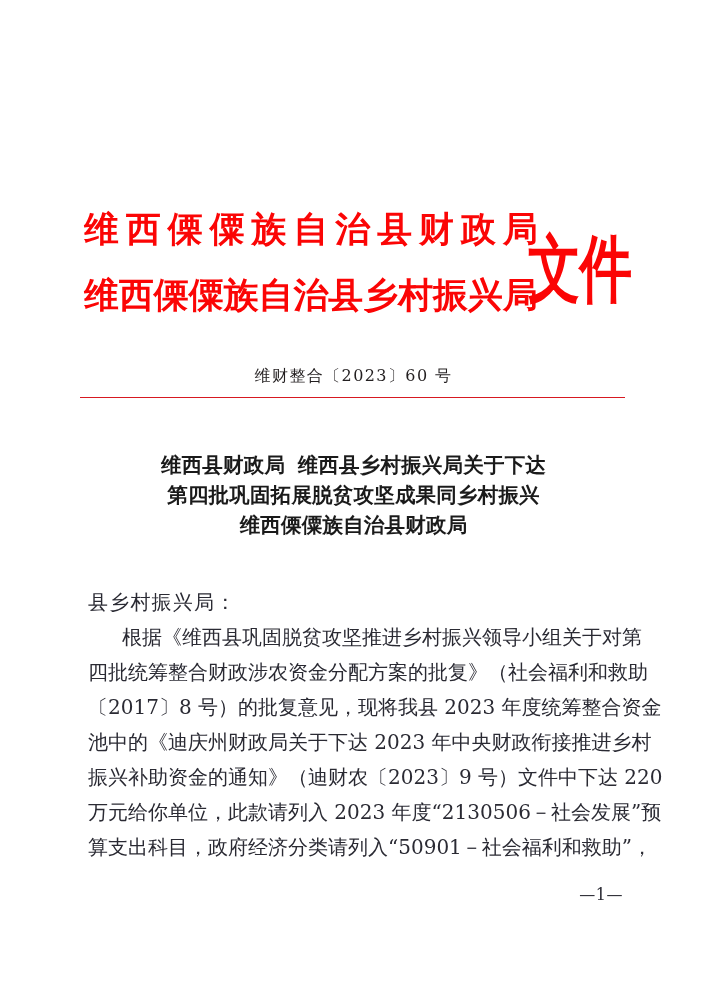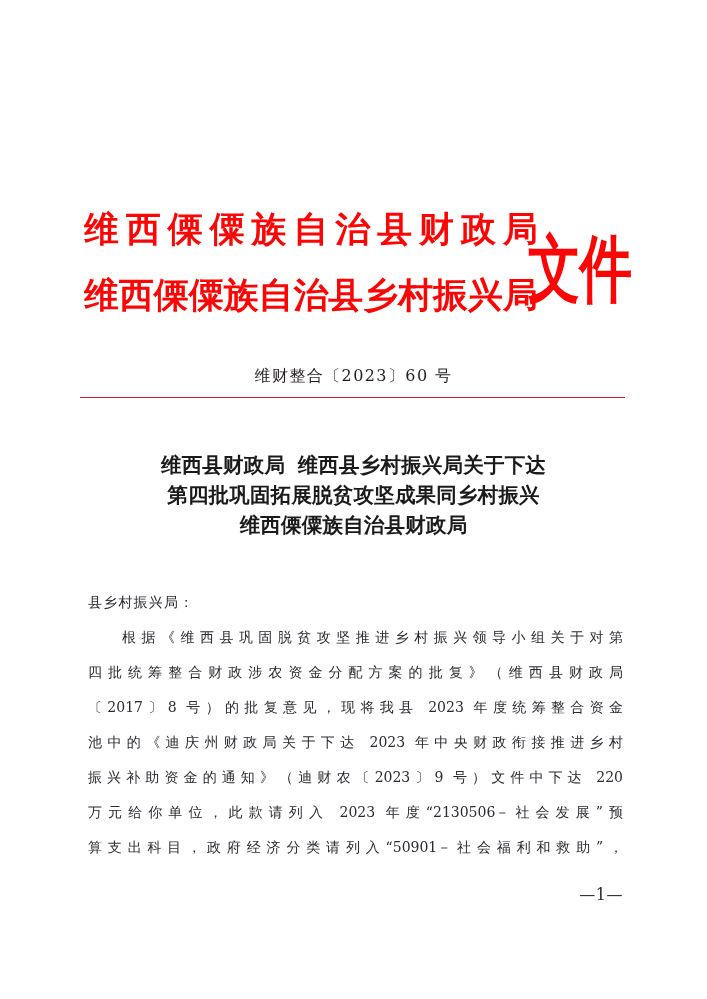--- a/index.html
+++ b/index.html
@@ -112,21 +112,21 @@
   .doc-title .tl { display: block; white-space: nowrap; }
 
   
   .body-text {
     position: absolute;
     left: 88px;
     top: 585px;
     width: 535px;
     color: #2a2a33;
     font-family: "DejaVu Serif", "Liberation Serif", serif;
-    font-size: 14px;
+    font-size: 20px;
     line-height: 35px;
   }
   .body-line {
     display: block;
     white-space: nowrap;
     text-align: justify;
     text-align-last: justify;
     height: 35px;
   }
   .salutation {
@@ -168,21 +168,21 @@
 
   <div class="doc-title">
     <span class="tl">维西县财政局 维西县乡村振兴局关于下达</span>
     <span class="tl">第四批巩固拓展脱贫攻坚成果同乡村振兴</span>
     <span class="tl">维西傈僳族自治县财政局</span>
   </div>
 
   <div class="body-text">
     <span class="salutation">县乡村振兴局：</span>
     <span class="body-line" style="text-indent:34px;">根据《维西县巩固脱贫攻坚推进乡村振兴领导小组关于对第</span>
-    <span class="body-line">四批统筹整合财政涉农资金分配方案的批复》（维西县财政局</span>
+    <span class="body-line">四批统筹整合财政涉农资金分配方案的批复》（社会福利和救助</span>
     <span class="body-line">〔2017〕8 号）的批复意见，现将我县 2023 年度统筹整合资金</span>
     <span class="body-line">池中的《迪庆州财政局关于下达 2023 年中央财政衔接推进乡村</span>
     <span class="body-line">振兴补助资金的通知》（迪财农〔2023〕9 号）文件中下达 220</span>
     <span class="body-line">万元给你单位，此款请列入 2023 年度“2130506－社会发展”预</span>
     <span class="body-line">算支出科目，政府经济分类请列入“50901－社会福利和救助”，</span>
   </div>
 
   <div class="page-footer">—1—</div>
 
 </div>

